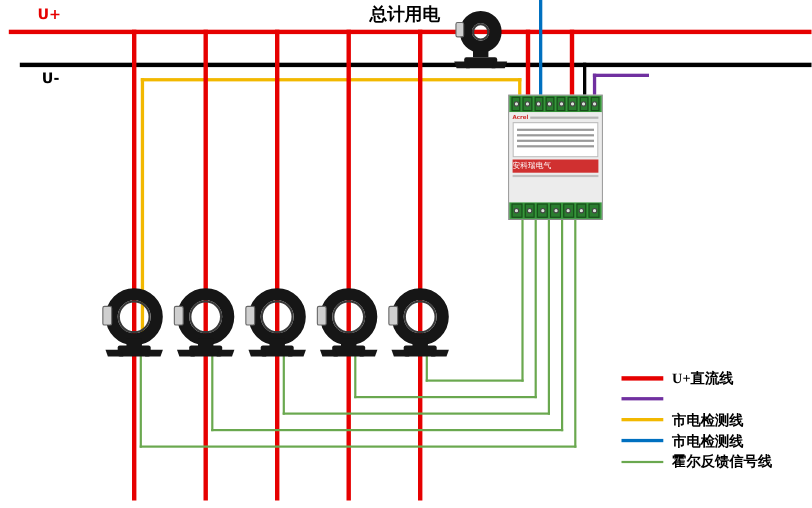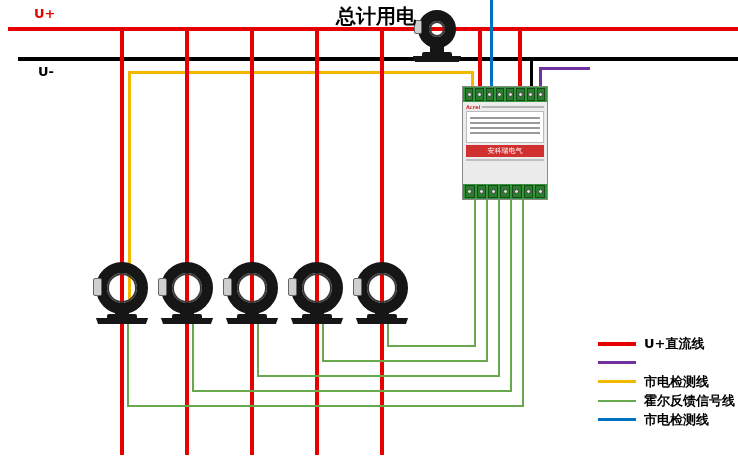--- a/index.html
+++ b/index.html
@@ -46,24 +46,24 @@
   .terms{display:flex;gap:2px;padding:1px 2px;background:#35953a;height:15px;box-sizing:border-box;}
   .term{flex:1;background:#2a7d2f;border:1px solid #174d1a;display:flex;align-items:center;justify-content:center;}
   .screw{width:5px;height:5px;border-radius:50%;background:#d7e3d7;border:1px solid #444;box-sizing:border-box;}
   .dev-body{flex:1;background:#ececec;overflow:hidden;}
   .dev-row1{display:flex;align-items:center;gap:2px;margin:2px 3px 1px;}
   .dev-brand{color:#d03030;font-size:5px;font-weight:bold;line-height:6px;}
   .mbar{height:2px;background:#b5b5b5;flex:1;}
   .dev-panel{margin:1px 3px;border:1px solid #bbb;background:#fff;height:32px;padding:2px;box-sizing:border-box;}
   .dev-panel .mrow{height:2px;background:#9a9a9a;margin:3px 1px;}
   .dev-band{margin:2px 3px 0;height:12px;background:#d03030;color:#fff;font-size:7px;
-    line-height:12px;text-align:center;white-space:nowrap;overflow:hidden;}
+    line-height:12px;white-space:nowrap;overflow:hidden;}
   .dev-foot{margin:2px 3px;height:2px;background:#c0c0c0;}
   
-  .legend{position:absolute;left:598px;top:334px;z-index:5;}
+  .legend{position:absolute;left:565px;top:334px;z-index:5;font-family:Liberation Serif, serif;}
   .legend-row{display:flex;align-items:center;gap:8px;height:19px;}
   .sw{width:38px;flex:0 0 38px;}
   .legend-label{font-size:13px;font-weight:600;color:#000;white-space:nowrap;}
 </style>
 </head>
 <body>
 
 <div class="stage">
 
   <div class="w red" style="left:8px;top:27px;width:730px;height:4px"></div>
@@ -100,21 +100,21 @@
   <div class="w green" style="left:322px;top:322px;width:2px;height:40px"></div>
   <div class="w green" style="left:322px;top:360px;width:166px;height:2px"></div>
   <div class="w green" style="left:486px;top:200px;width:2px;height:162px"></div>
 
   <div class="w green" style="left:387px;top:322px;width:2px;height:25px"></div>
   <div class="w green" style="left:387px;top:345px;width:89px;height:2px"></div>
   <div class="w green" style="left:474px;top:200px;width:2px;height:147px"></div>
 
   <div class="lbl red" style="left:34px;top:6px;font-size:13px">U+</div>
   <div class="lbl" style="left:38px;top:64px;font-size:13px">U-</div>
-  <div class="lbl" style="left:336px;top:3px;font-size:20px">总计用电</div>
+  <div class="lbl" style="left:336px;top:3px;font-size:16px">总计用电</div>
 
   <div class="mainct">
     <div class="ring"></div>
     <div class="latch"></div>
     <div class="neck"></div>
     <div class="base"></div>
     <div class="foot fl"></div>
     <div class="foot fr"></div>
   </div>
 
@@ -231,22 +231,22 @@
       <div class="legend-label">U+直流线</div>
     </div>
     <div class="legend-row">
       <div class="sw" style="height: 3px; background: rgb(112, 48, 160);"></div>
     </div>
     <div class="legend-row">
       <div class="sw" style="height: 3px; background: rgb(242, 184, 0);"></div>
       <div class="legend-label">市电检测线</div>
     </div>
     <div class="legend-row">
+      <div class="sw" style="height: 3px; background: rgb(0, 112, 192);"></div>
+      <div class="legend-label">市电检测线</div>
+    </div>
+    <div class="legend-row">
       <div class="sw" style="height: 2px; background: rgb(106, 168, 79);"></div>
       <div class="legend-label">霍尔反馈信号线</div>
     </div>
-    <div class="legend-row">
-      <div class="sw" style="height: 3px; background: rgb(0, 112, 192);"></div>
-      <div class="legend-label">市电检测线</div>
-    </div>
   </div>
 
 </div>
 
 </body></html>

